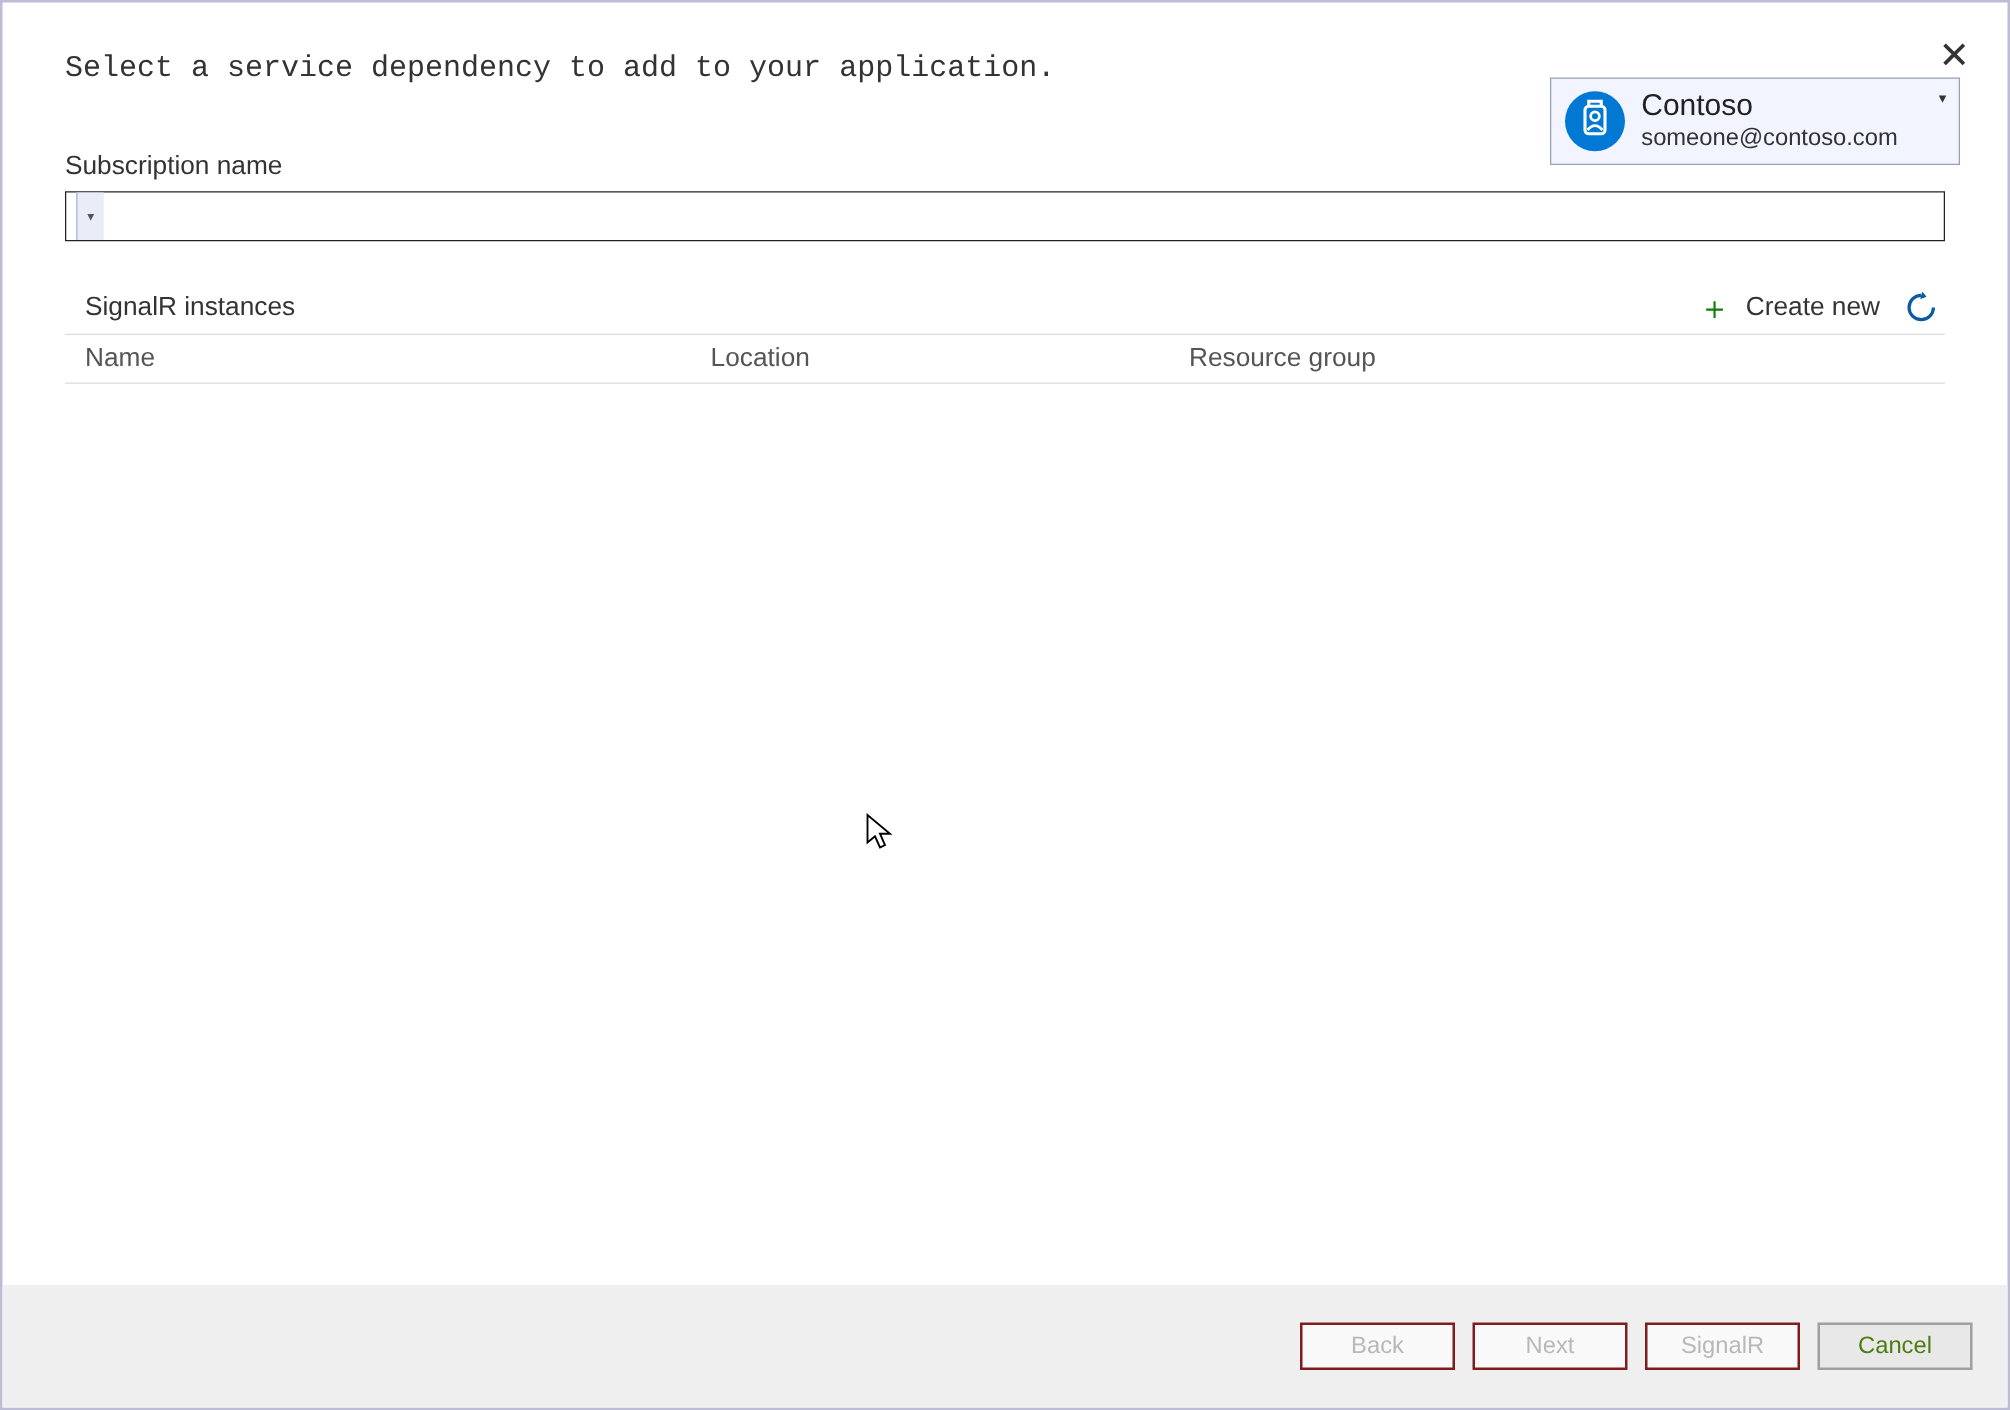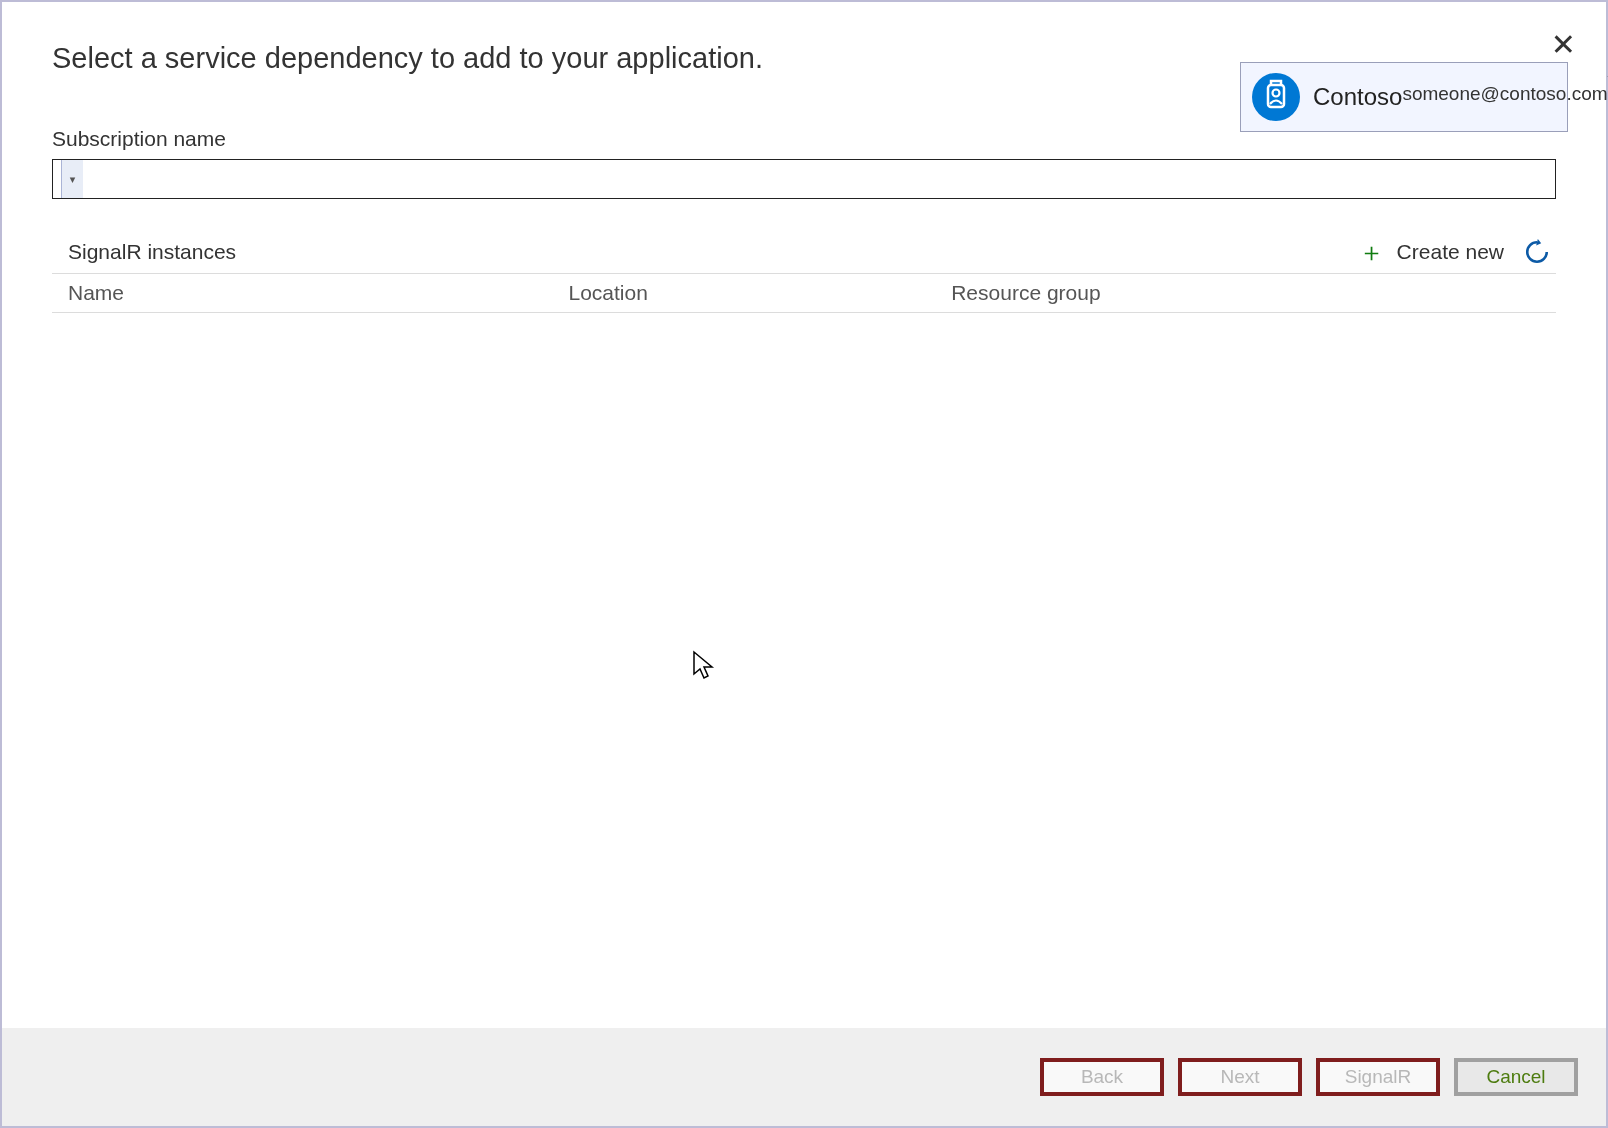--- a/index.html
+++ b/index.html
@@ -37,23 +37,24 @@
       line-height: 1;
       color: #333;
     }
     .title {
       font-size: 42px;
       font-weight: 400;
       color: #1a1a1a;
       margin-bottom: 12px;
     }
     .subtitle {
-      font-size: 29px;
+      font-size: 24px;
       color: #333;
       margin-bottom: 52px;
+      font-family: Liberation Mono, monospace;
     }
     .account-box {
       position: absolute;
       top: 60px;
       right: 38px;
       width: 328px;
       height: 70px;
       border: 1px solid #9a9fb9;
       background: #f2f5ff;
       display: flex;
@@ -62,21 +63,21 @@
       cursor: pointer;
     }
     .account-icon {
       width: 50px;
       height: 50px;
       margin-right: 12px;
       flex-shrink: 0;
     }
     .account-text {
       display: flex;
-      flex-direction: row;
+      flex-direction: column;
       justify-content: flex-start;
       line-height: 1.2;
     }
     .account-name {
       font-size: 24px;
       color: #222;
     }
     .account-email {
       font-size: 19px;
       color: #333;
@@ -186,21 +187,21 @@
       background: #efefef;
       display: flex;
       align-items: center;
       justify-content: flex-end;
       padding: 0 28px;
       gap: 14px;
     }
     .btn {
       width: 124px;
       height: 38px;
-      border: 4px solid #7f1d1d;
+      border: 2px solid #7f1d1d;
       background: #f9f9f9;
       font-size: 19px;
       display: flex;
       align-items: center;
       justify-content: center;
       cursor: pointer;
     }
     .btn.disabled {
       color: #b8b8b8;
       cursor: default;

